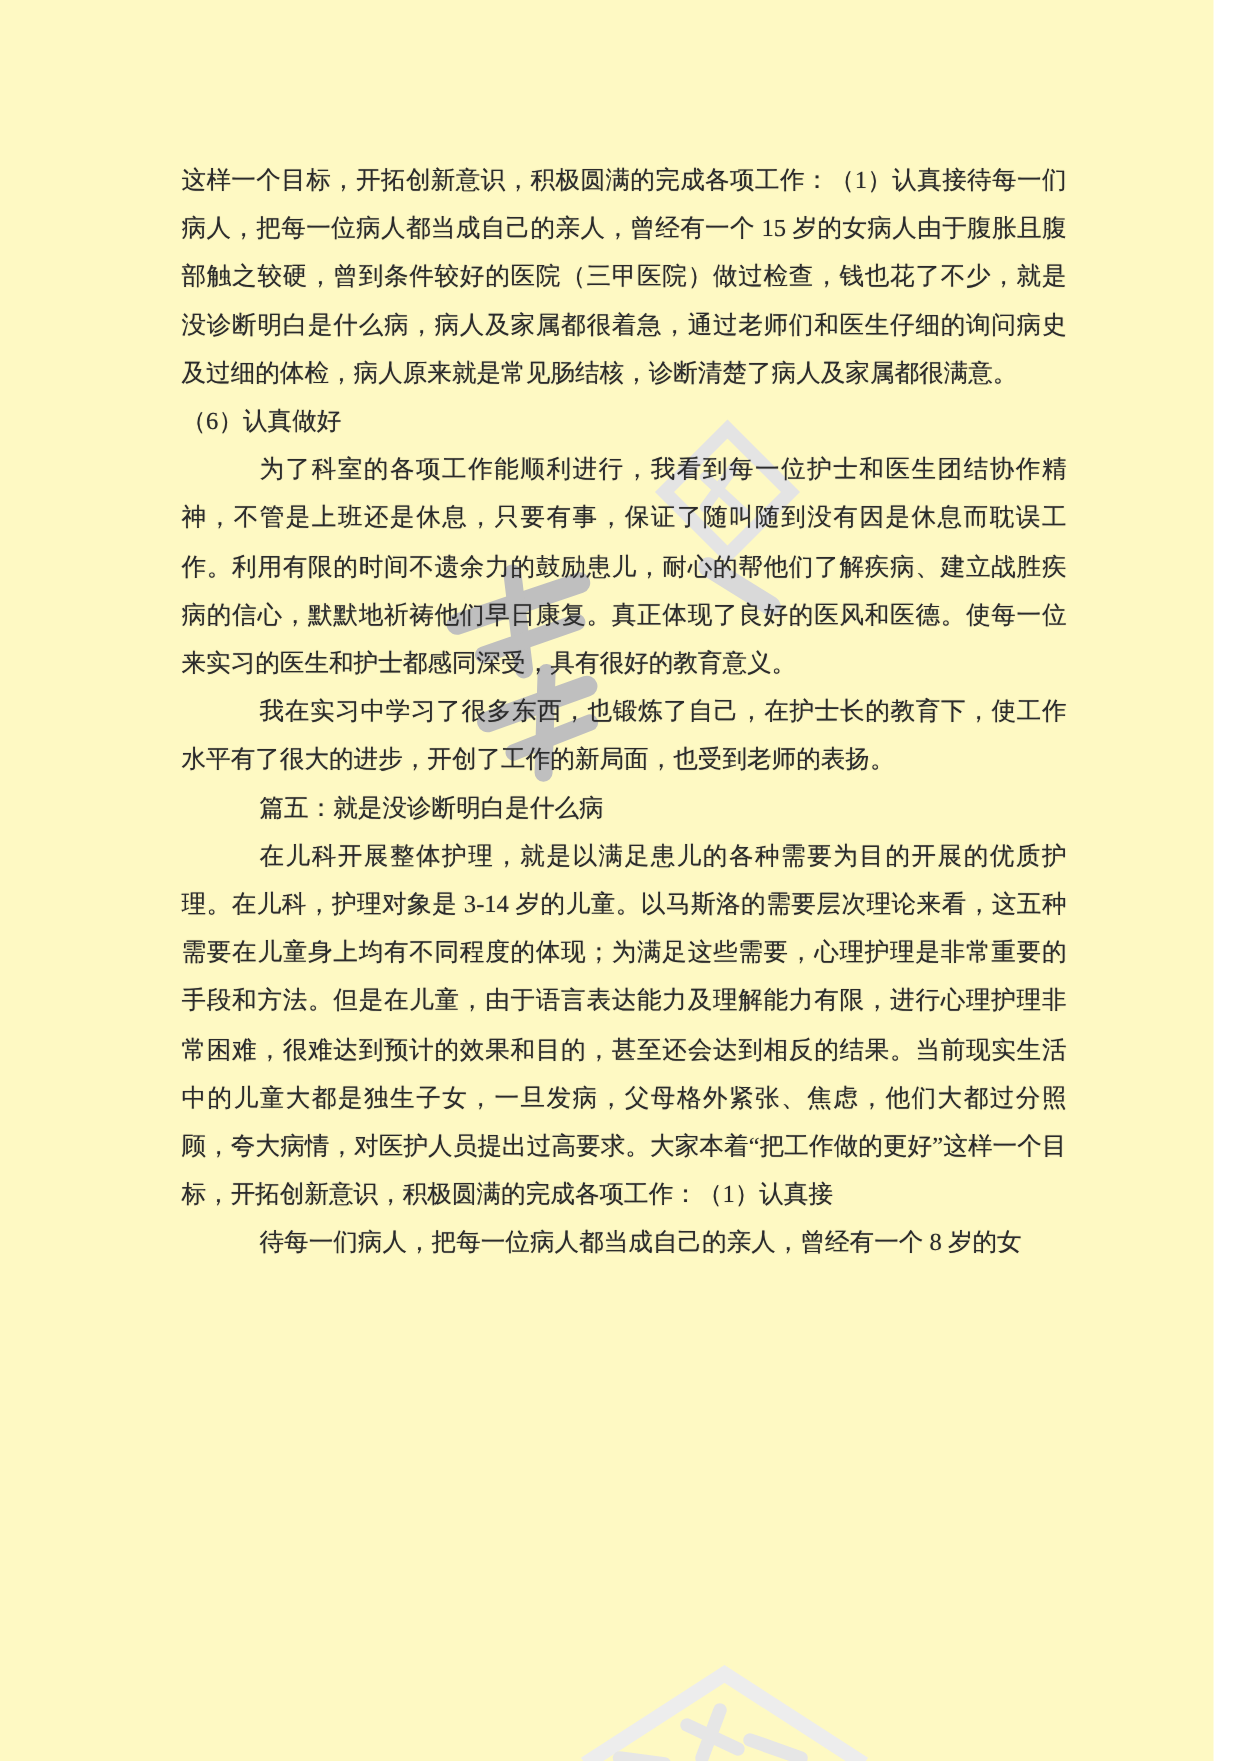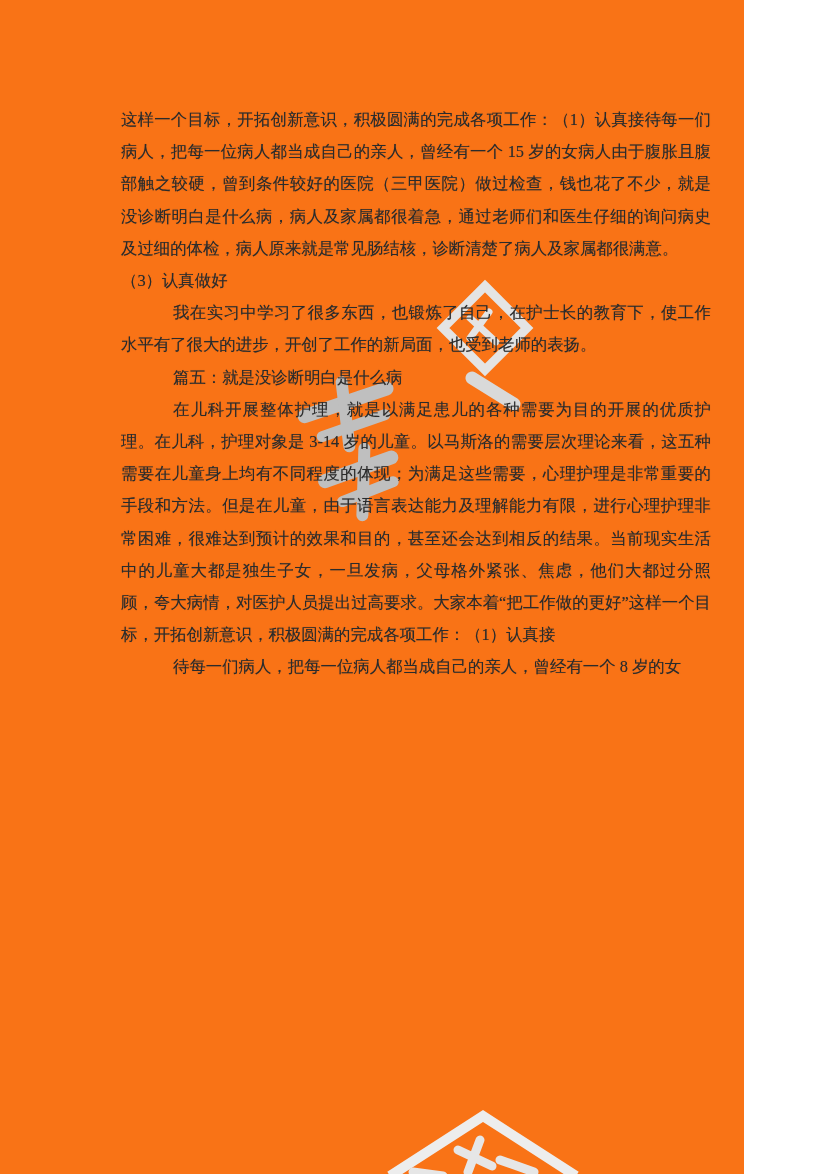--- a/index.html
+++ b/index.html
@@ -3,22 +3,22 @@
 <meta charset="utf-8">
 <style>
   html, body { margin: 0; padding: 0; }
   body {
     width: 830px; height: 1174px;
     background: #ffffff;
     font-family: "Liberation Serif", "DejaVu Serif", serif;
   }
   .page {
     position: relative;
-    width: 744px; height: 1174px;
-    background: #f97316;
+    width: 809px; height: 1174px;
+    background: #fef9c3;
     overflow: hidden;
   }
   
   .wm { position: absolute; z-index: 0; pointer-events: none; }
   .wm-mid    { left: 296px; top: 276px; width: 246px; height: 256px; }
   .wm-bottom { left: 358px; top: 1078px; width: 310px; height: 96px; }
   
   .text-body {
     position: absolute; z-index: 1;
     left: 121px; top: 104px; width: 590px;
@@ -69,20 +69,21 @@
     <g fill="none" stroke-width="9" stroke-linecap="round" stroke="#e6e6e6">
       <path d="M100 72 L134 88"></path>
       <path d="M122 62 L110 94"></path>
       <path d="M142 82 L176 94"></path>
       <path d="M55 94 L85 98"></path>
     </g>
   </svg>
 
   <div class="text-body">
     <p>这样一个目标，开拓创新意识，积极圆满的完成各项工作：（1）认真接待每一们病人，把每一位病人都当成自己的亲人，曾经有一个 15 岁的女病人由于腹胀且腹部触之较硬，曾到条件较好的医院（三甲医院）做过检查，钱也花了不少，就是没诊断明白是什么病，病人及家属都很着急，通过老师们和医生仔细的询问病史及过细的体检，病人原来就是常见肠结核，诊断清楚了病人及家属都很满意。</p>
-    <p>（3）认真做好</p>
+    <p>（6）认真做好</p>
+    <p class="indent">为了科室的各项工作能顺利进行，我看到每一位护士和医生团结协作精神，不管是上班还是休息，只要有事，保证了随叫随到没有因是休息而耽误工作。利用有限的时间不遗余力的鼓励患儿，耐心的帮他们了解疾病、建立战胜疾病的信心，默默地祈祷他们早日康复。真正体现了良好的医风和医德。使每一位来实习的医生和护士都感同深受，具有很好的教育意义。</p>
     <p class="indent">我在实习中学习了很多东西，也锻炼了自己，在护士长的教育下，使工作水平有了很大的进步，开创了工作的新局面，也受到老师的表扬。</p>
     <p class="indent">篇五：就是没诊断明白是什么病</p>
     <p class="indent">在儿科开展整体护理，就是以满足患儿的各种需要为目的开展的优质护理。在儿科，护理对象是 3-14 岁的儿童。以马斯洛的需要层次理论来看，这五种需要在儿童身上均有不同程度的体现；为满足这些需要，心理护理是非常重要的手段和方法。但是在儿童，由于语言表达能力及理解能力有限，进行心理护理非常困难，很难达到预计的效果和目的，甚至还会达到相反的结果。当前现实生活中的儿童大都是独生子女，一旦发病，父母格外紧张、焦虑，他们大都过分照顾，夸大病情，对医护人员提出过高要求。大家本着“把工作做的更好”这样一个目标，开拓创新意识，积极圆满的完成各项工作：（1）认真接</p>
     <p class="indent">待每一们病人，把每一位病人都当成自己的亲人，曾经有一个 8 岁的女</p>
   </div>
 
 </div>
 
 </body></html>

